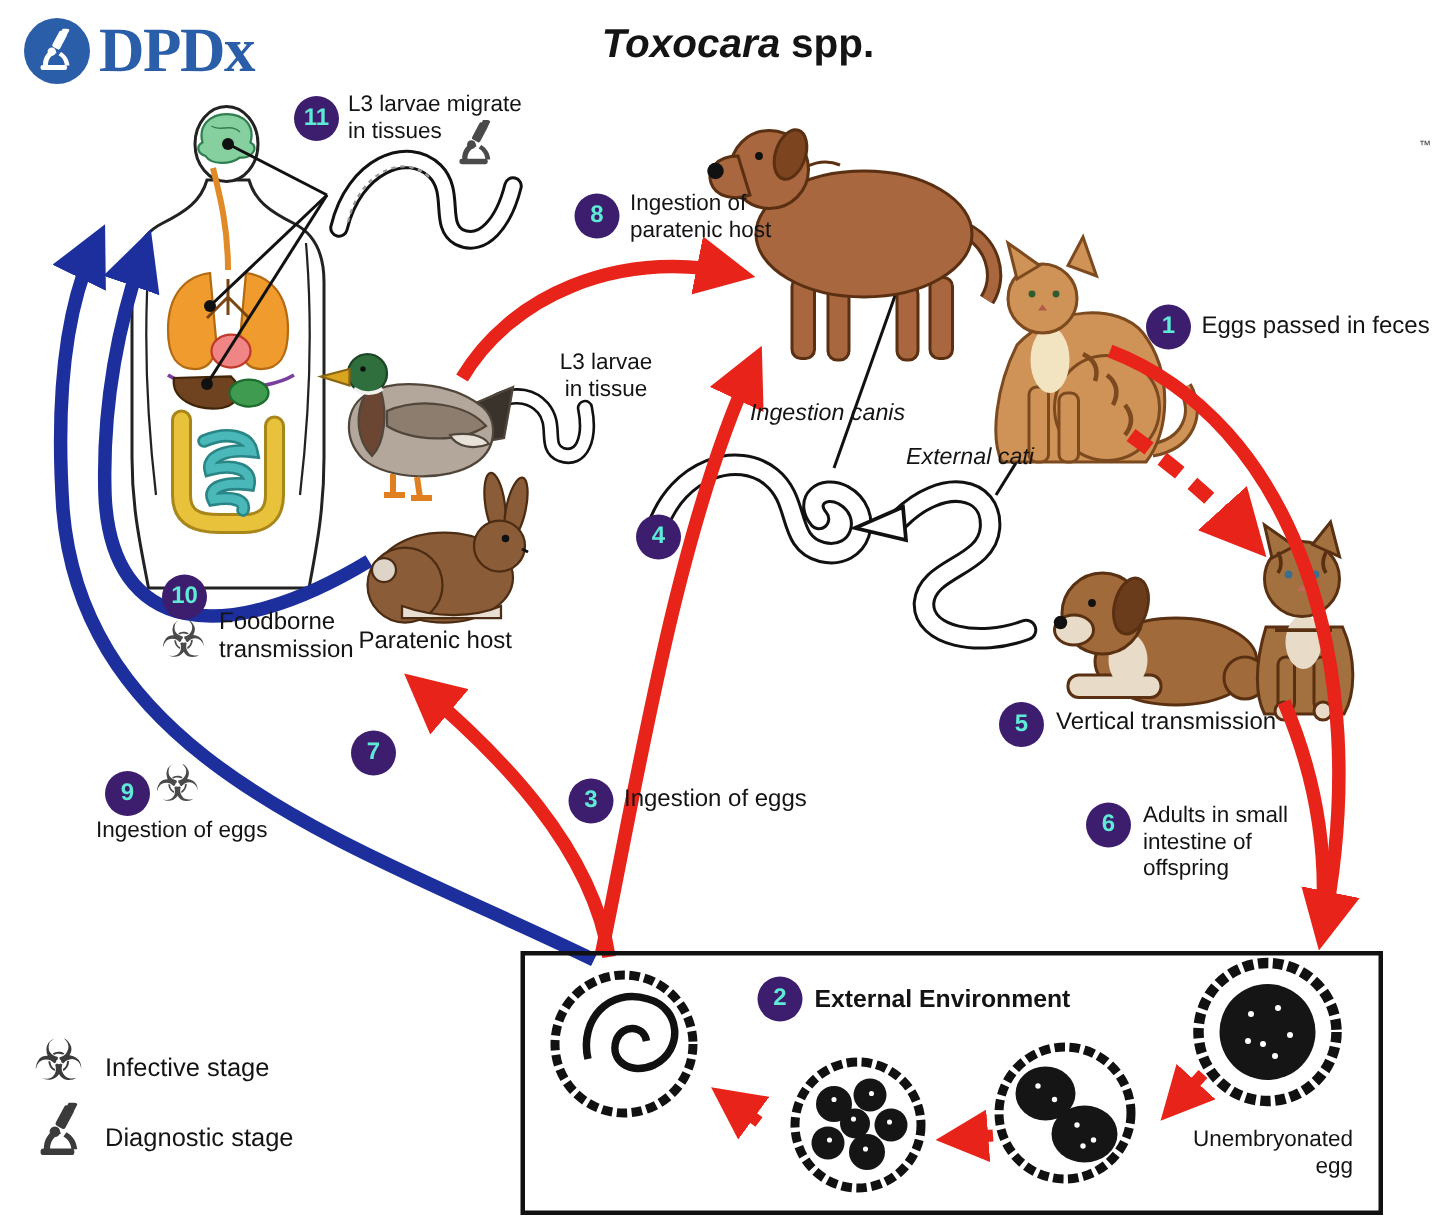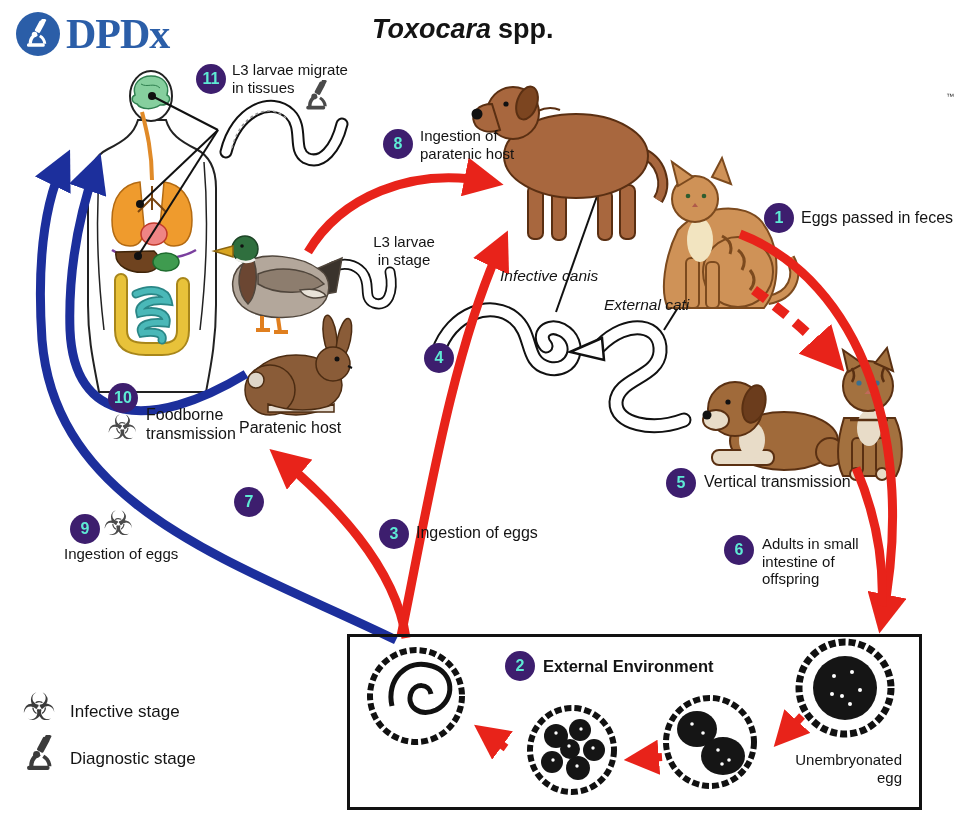--- a/index.html
+++ b/index.html
@@ -19,21 +19,21 @@
   .overlay{z-index:3;}
   .step-badge{width:30px;height:30px;border-radius:50%;background:var(--purple);
       color:#5eead4;font-weight:bold;font-size:16px;display:flex;align-items:center;
       justify-content:center;line-height:1;}
   .lbl{font-size:15px;line-height:1.18;white-space:pre-line;}
   .lbl-lg{font-size:16px;}
   .bold{font-weight:bold;}
   .italic-name{font-style:italic;font-size:15.5px;}
   .bio-icon{font-family:"DejaVu Sans",sans-serif;color:var(--icongray);line-height:1;}
   .env-box{border:3px solid #111;background:transparent;z-index:2;}
-  .title{font-size:27px;font-weight:bold;text-align:left;}
+  .title{font-size:27px;font-weight:bold;text-align:center;}
   .title .sp{margin-left:7px;font-style:normal;}
   .dpdx{display:flex;align-items:center;gap:6px;}
   .dpdx-circle{width:44px;height:44px;border-radius:50%;background:var(--dpdxblue);
       display:flex;align-items:center;justify-content:center;}
   .dpdx-text{font-family:"Liberation Serif",serif;font-weight:bold;font-size:42px;
       color:var(--dpdxblue);letter-spacing:-1px;}
   .cdc-box{width:145px;height:88px;background:var(--cdcblue);position:relative;overflow:hidden;}
   .cdc-text{position:absolute;left:0;top:0;width:100%;height:100%;display:flex;align-items:center;
       justify-content:center;color:#fff;font-weight:bold;font-size:54px;letter-spacing:1px;}
   .tm{font-size:8px;color:#333;}
@@ -311,23 +311,23 @@
   </div>
 
   <div class="abs overlay step-badge" style="left:383px;top:129px;">8</div>
   <div class="abs overlay lbl" style="left:420px;top:127px;">Ingestion of
 paratenic host</div>
 
   <div class="abs overlay step-badge" style="left:764px;top:203px;">1</div>
   <div class="abs overlay lbl lbl-lg" style="left:801px;top:209px;">Eggs passed in feces</div>
 
   <div class="abs overlay lbl" style="left:368px;top:233px;width:72px;text-align:center;">L3 larvae
-in stage</div>
-
-  <div class="abs overlay italic-name" style="left:500px;top:267px;">Infective canis</div>
+in tissue</div>
+
+  <div class="abs overlay italic-name" style="left:500px;top:267px;">Ingestion canis</div>
   <div class="abs overlay italic-name" style="left:604px;top:296px;">External cati</div>
 
   <div class="abs overlay step-badge" style="left:424px;top:343px;">4</div>
 
   <div class="abs overlay step-badge" style="left:108px;top:383px;">10</div>
   <div class="abs overlay bio-icon" style="left:107px;top:410px;font-size:34px;">☣</div>
   <div class="abs overlay lbl lbl-lg" style="left:146px;top:406px;">Foodborne
 transmission</div>
 
   <div class="abs overlay lbl lbl-lg" style="left:239px;top:419px;">Paratenic host</div>

